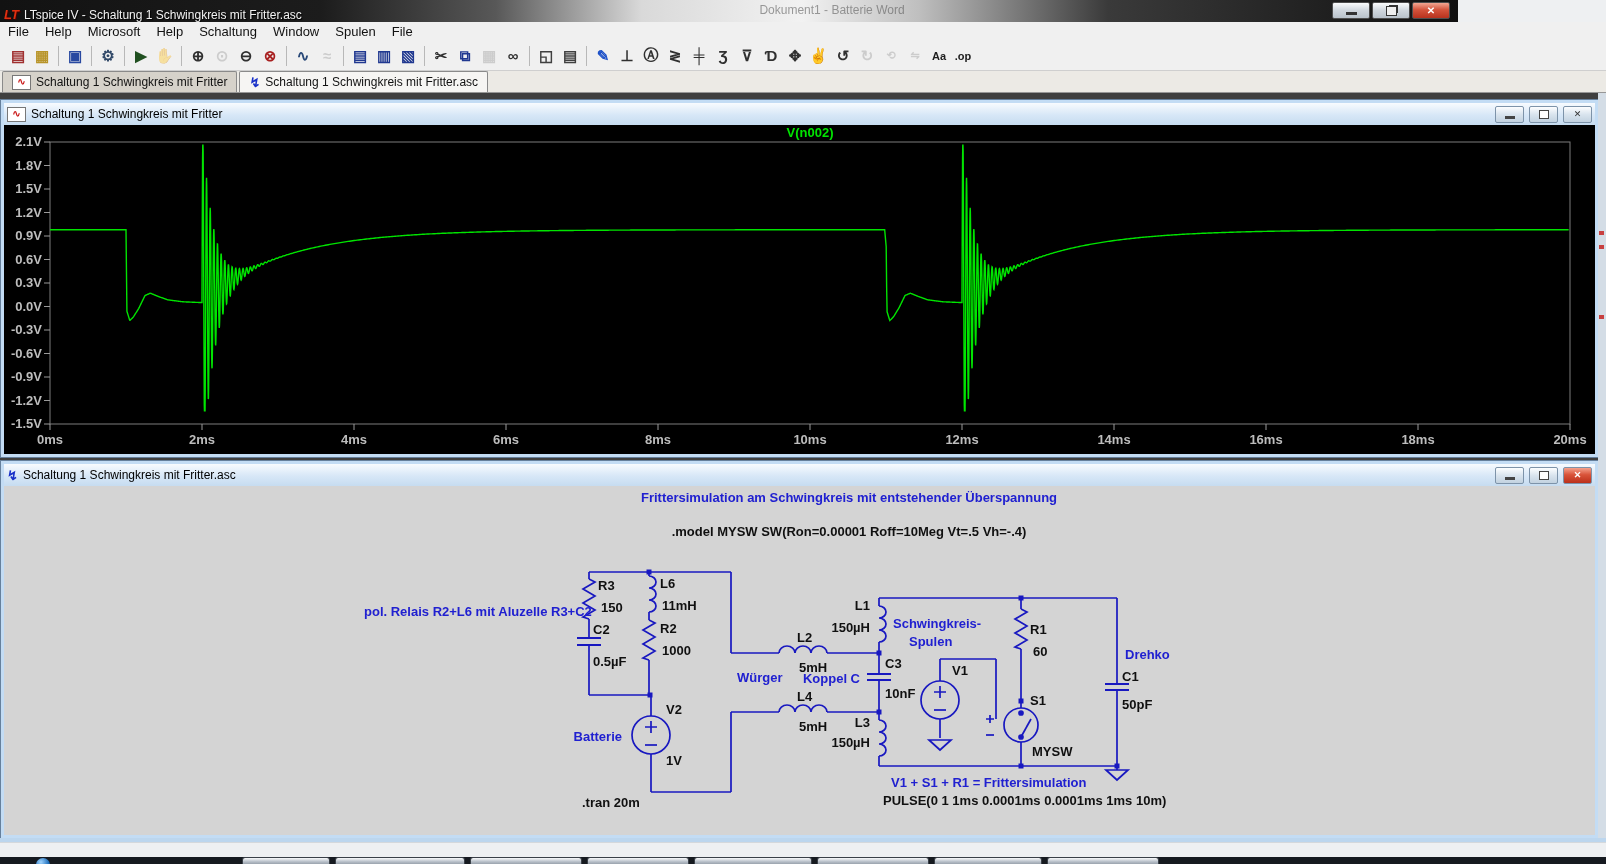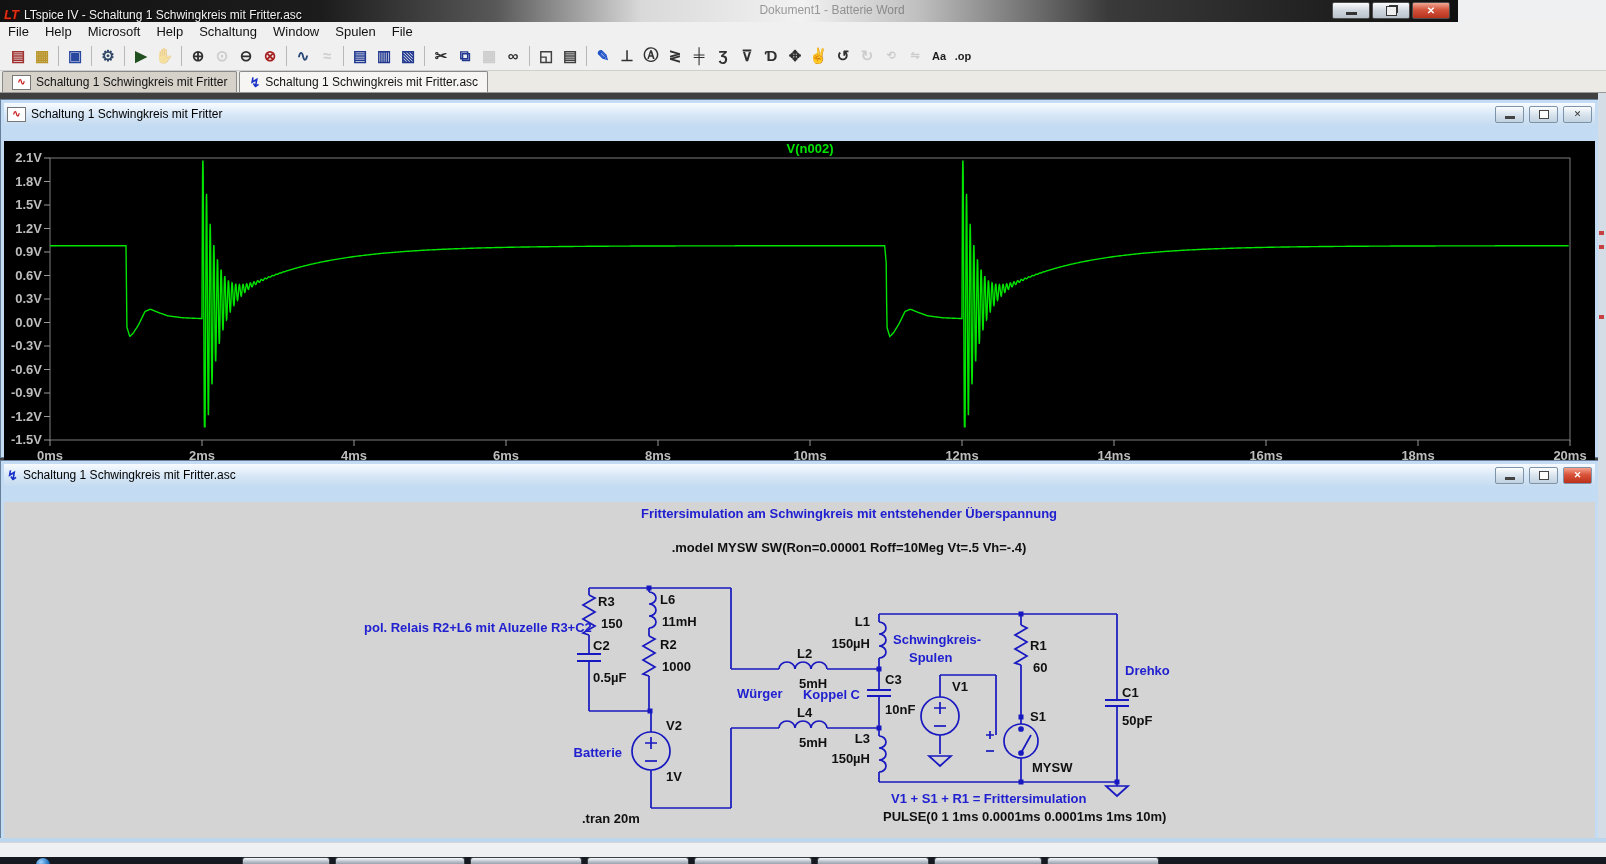--- a/index.html
+++ b/index.html
@@ -52,21 +52,21 @@
   .child{position:absolute;background:#c3dcf4;box-shadow:0 0 0 1px #66809c;padding:3px;box-sizing:border-box;}
   .ctitle{height:22px;display:flex;align-items:center;gap:5px;padding:0 3px;
     background:linear-gradient(#f8fbfe,#d7e7f7 55%,#c6dcf0);font-size:12px;color:#000;}
   .ctitle .spacer{flex:1;}
   .cbtn{width:29px;height:17px;border:1px solid #7d93a9;border-radius:2px;
     background:linear-gradient(#fdfeff,#d9e4ee 50%,#c2d2e0);display:flex;align-items:center;justify-content:center;
     font-size:9px;color:#333;box-sizing:border-box;}
   .cbtn.closered{background:linear-gradient(#f5a18c,#d9543a 45%,#bb2f1a);color:#fff;font-weight:bold;}
   .cglyph-min{width:10px;height:3px;background:#444;margin-top:6px;}
   .cglyph-restore{width:8px;height:7px;border:1px solid #444;background:#fff;}
-  .ccontent{position:relative;width:100%;height:calc(100% - 22px);overflow:hidden;margin-top:16px;}
+  .ccontent{position:relative;width:100%;height:calc(100% - 22px);overflow:hidden;}
   .ccontent.wavebg{background:#000;}
   .ccontent.schembg{background:#d4d4d4;}
 
   
   .bandblue{position:absolute;left:0;top:838px;width:1606px;height:4px;background:#bcd6ee;}
   .bandgray{position:absolute;left:0;top:842px;width:1606px;height:15px;background:#eef0f2;border-top:1px solid #d4d8dc;}
   .taskbar{position:absolute;left:0;top:857px;width:1606px;height:7px;background:#161a20;}
   .tkbtn{position:absolute;top:1px;height:6px;border-radius:2px 2px 0 0;
     background:linear-gradient(#fafbfc,#b9c1ca 60%,#9aa3ad);box-shadow:0 0 0 1px #3a4048;}
   .orb{position:absolute;left:36px;top:1px;width:14px;height:14px;border-radius:50%;

